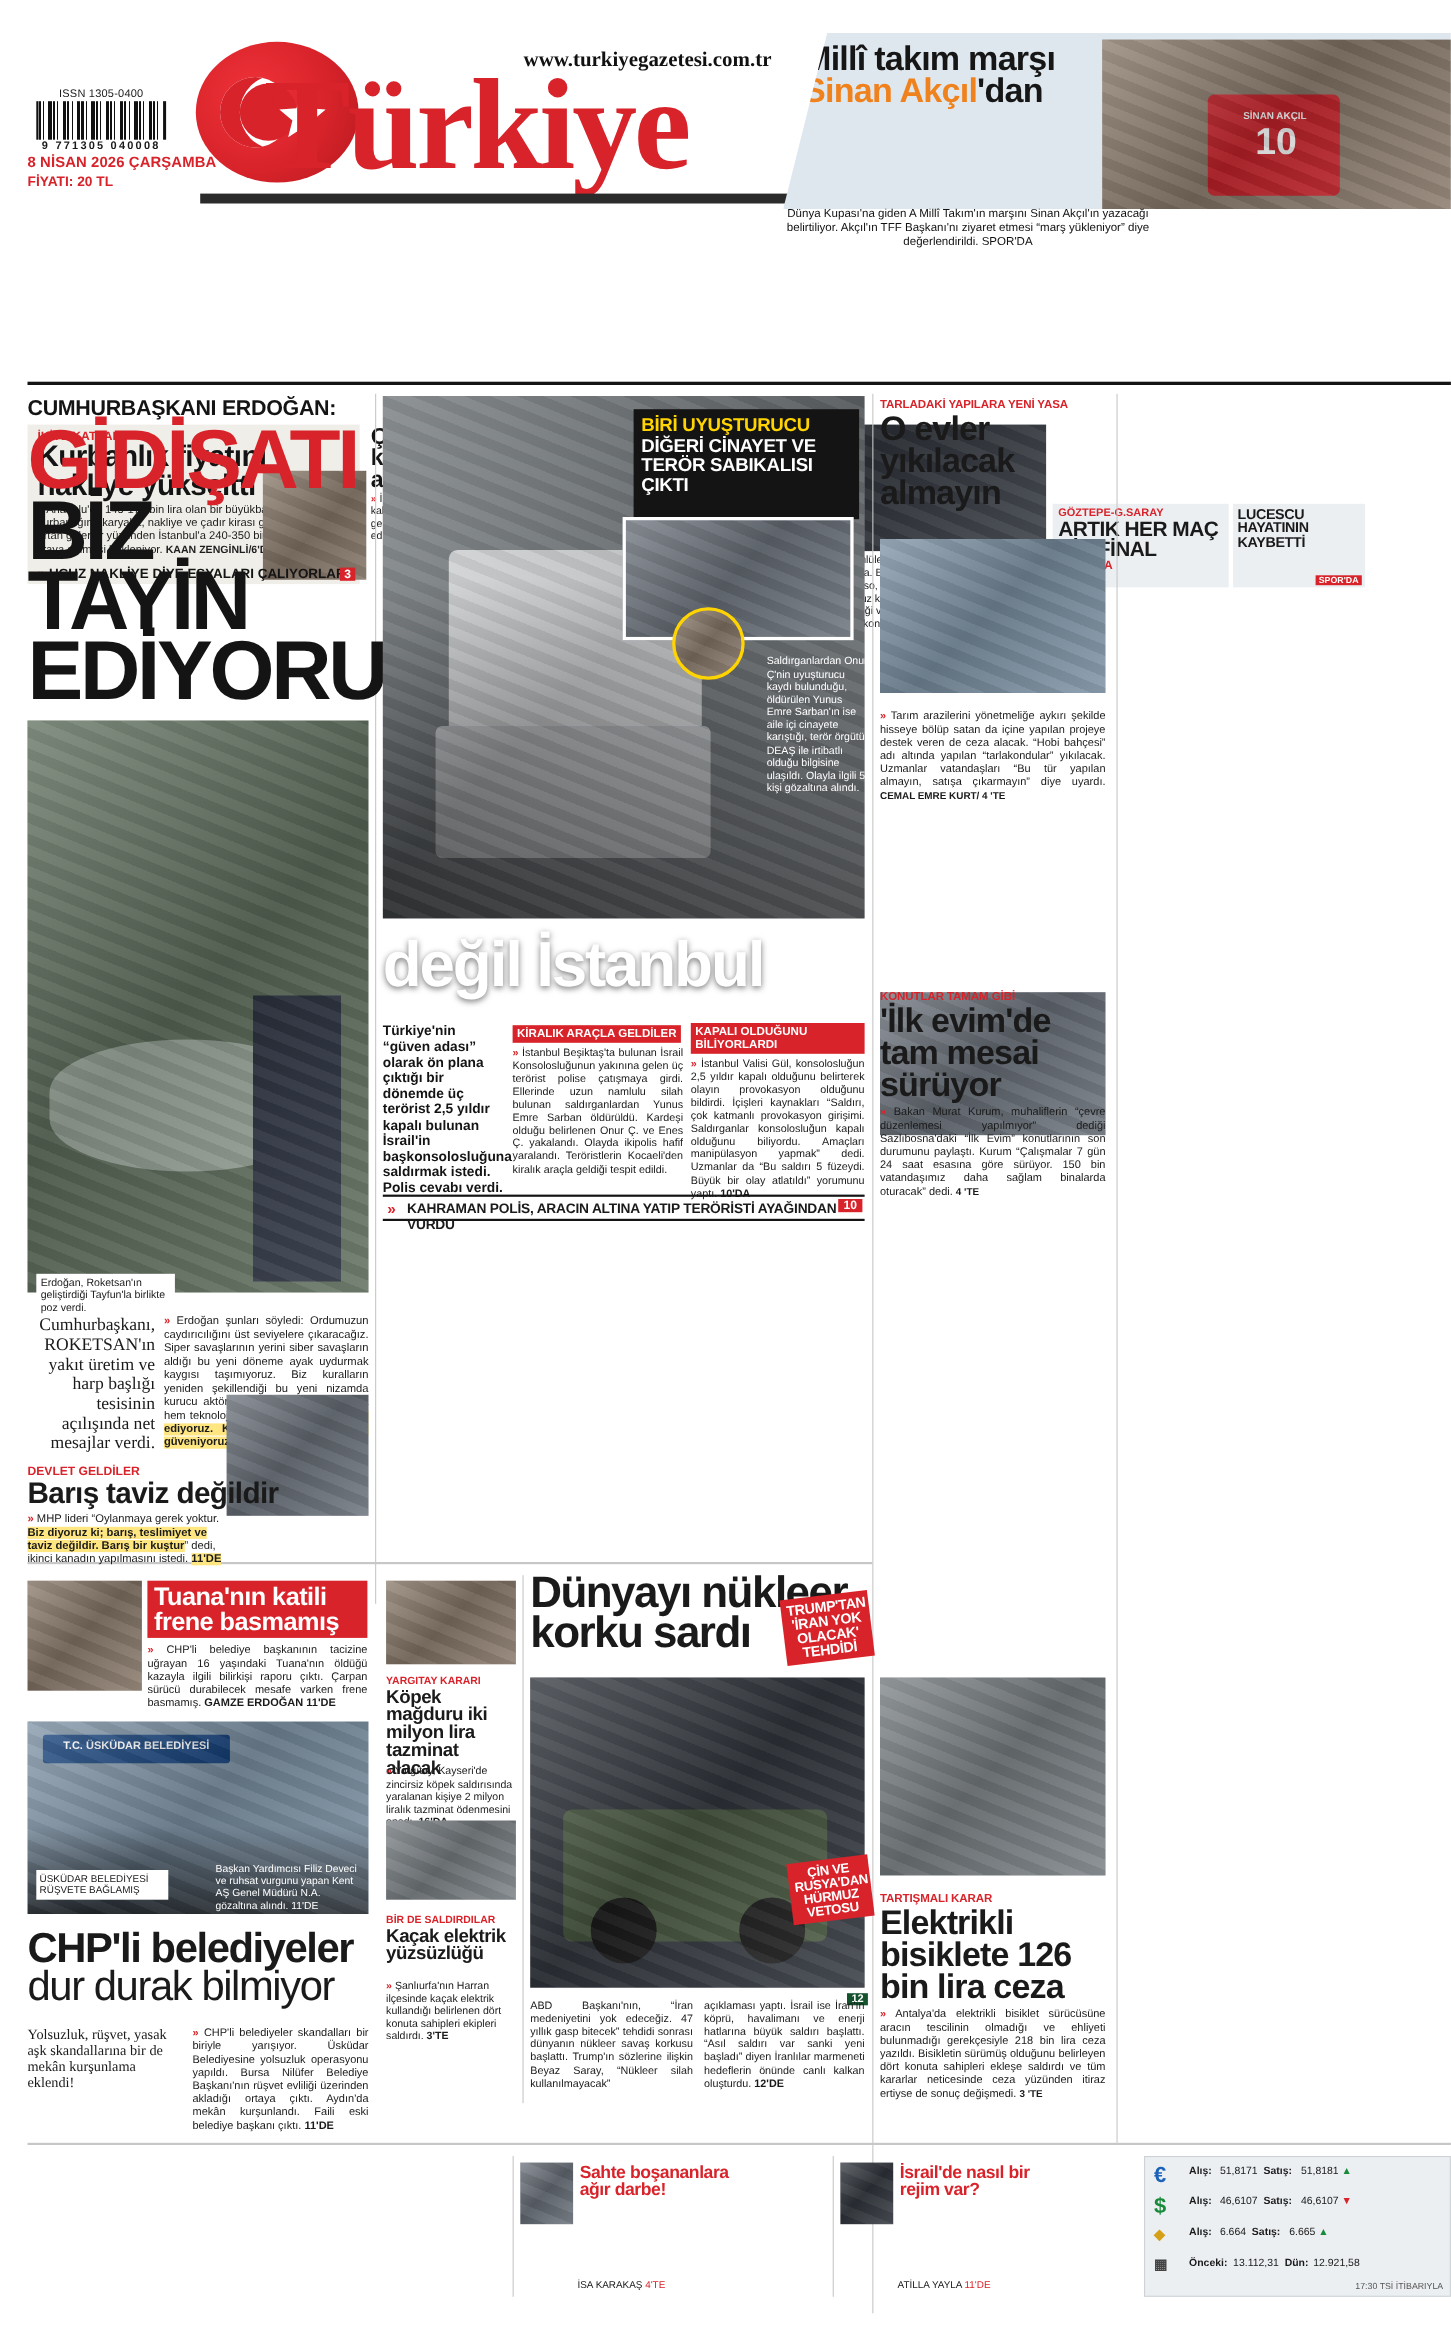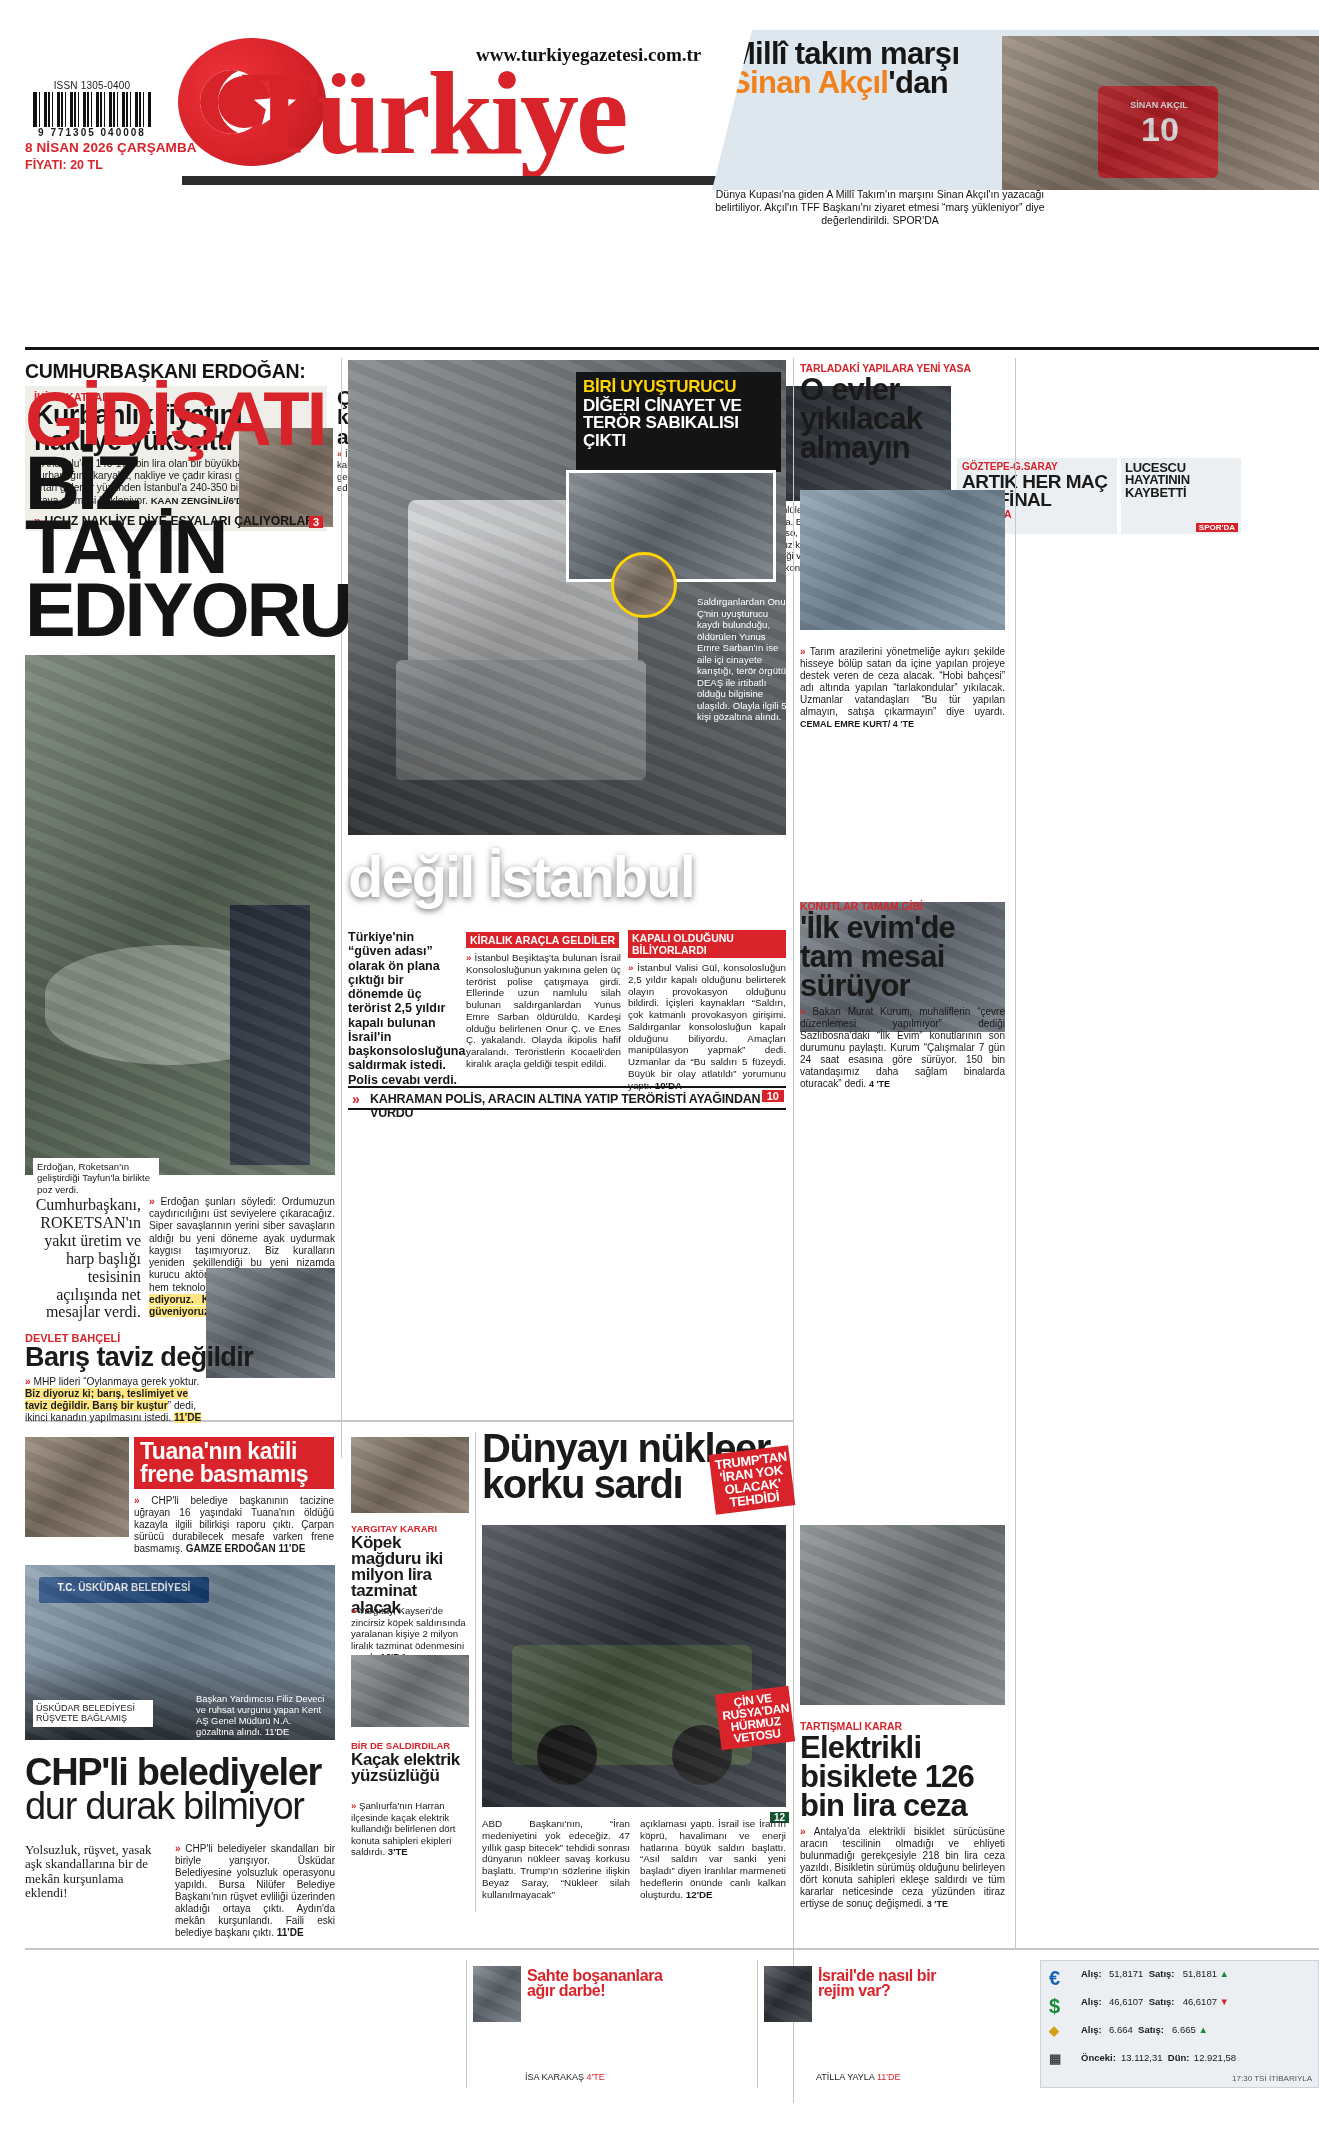--- a/index.html
+++ b/index.html
@@ -356,21 +356,21 @@
     <div class="colA">Cumhurbaşkanı, ROKETSAN'ın yakıt üretim ve harp başlığı tesisinin açılışında net mesajlar verdi.</div>
     <div class="colB">
       <span class="red">»</span> <span>Erdoğan şunları söyledi: Ordumuzun caydırıcılığını üst seviyelere çıkaracağız. Siper savaşlarının yerini siber savaşların aldığı bu yeni döneme ayak uydurmak kaygısı taşımıyoruz. Biz kuralların yeniden şekillendiği bu yeni nizamda kurucu aktörlerden biriyiz. Hem sahada hem teknolojide gidişatı</span>
       <span class="hl">bizzat biz tayin ediyoruz. Kendi bileğimizin gücüne güveniyoruz.</span>
       <span class="red">11'DE</span>
     </div>
   </div>
 
   <div class="bahceli-img ph ph-mid"></div>
   <div class="bahceli">
-    <div class="k">DEVLET BAHÇELİ</div>
+    <div class="k">DEVLET GELDİLER</div>
     <h3>Barış taviz değildir</h3>
     <div class="body">
       <span class="red b">»</span> <span>MHP lideri “Oylanmaya gerek yoktur.</span>
       <span class="hl">Biz diyoruz ki; barış, teslimiyet ve taviz değildir. Barış bir kuştur</span><span>” dedi, ikinci kanadın yapılmasını istedi.</span>
       <span class="hl b">11'DE</span>
     </div>
   </div>
 
   <div class="cimg ph ph-street">
     <div class="abs" style="left:60px;top:140px;width:230px;height:190px;background:#e6e8ea;border-radius:8px"></div>

